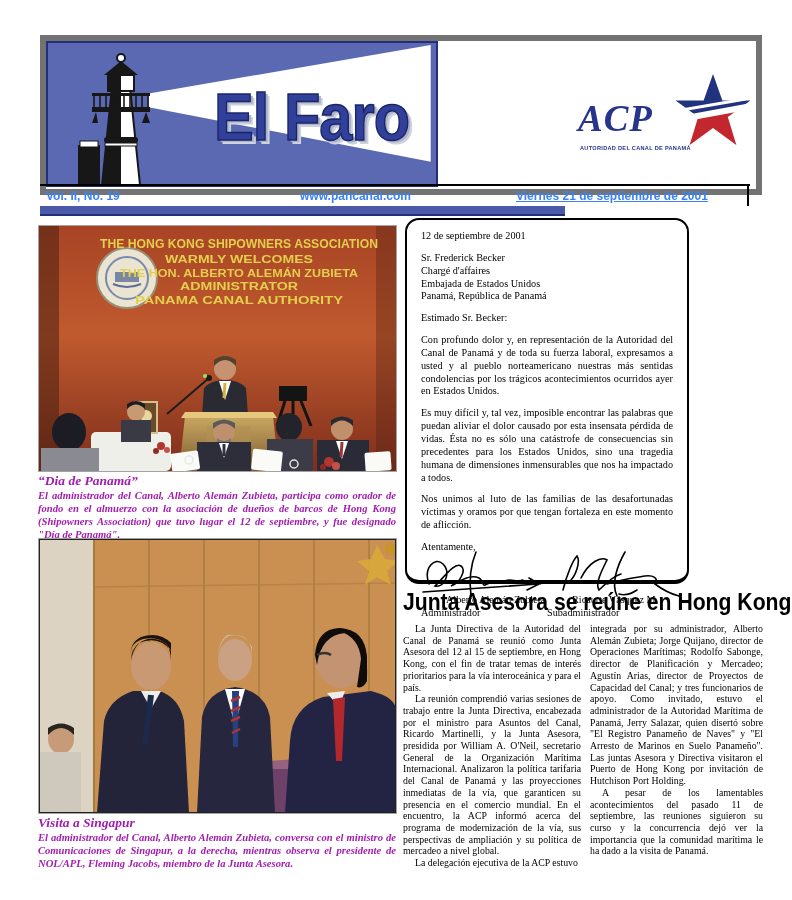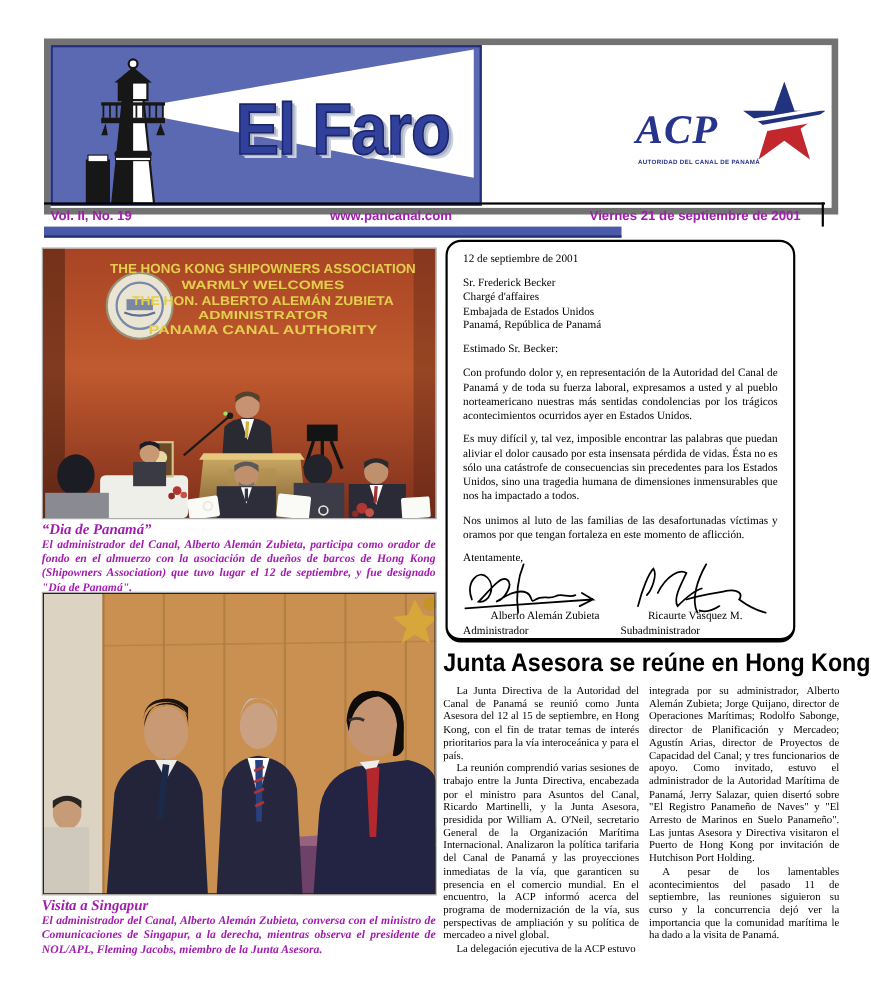--- a/index.html
+++ b/index.html
@@ -24,37 +24,37 @@
   .acp-logo{position:absolute;left:532px;top:38px;width:170px;height:92px;}
   .acp-text{position:absolute;left:0;top:18px;font-family:"Liberation Serif",serif;
     font-weight:700;font-style:italic;font-size:37px;color:#27348B;letter-spacing:1px;text-align:right;}
   .acp-sub{position:absolute;left:2px;top:66px;font-family:"Liberation Sans",sans-serif;
     font-weight:700;font-size:5.6px;color:#27348B;letter-spacing:.3px;white-space:nowrap;}
   .acp-star{position:absolute;left:96px;top:-10px;}
   
   .top-rule{position:absolute;left:40px;top:184px;width:710px;height:2px;background:#000;}
   .edge-tick{position:absolute;left:747px;top:184px;width:2px;height:22px;background:#000;}
   .infobar-text{position:absolute;top:189px;font-family:"Liberation Sans",sans-serif;
-    font-weight:700;font-size:12px;color:#a21caf;white-space:nowrap;}
+    font-weight:700;font-size:12px;color:#3b82f6;white-space:nowrap;}
   .vol{left:46px;}
   .site{left:300px;}
-  .idate{left:536px;}
+  .idate{left:516px;text-decoration:underline;}
   .bluebar{position:absolute;left:40px;top:206px;width:525px;height:8px;background:#4A5AA8;border-bottom:2px solid #232F7B;}
   
   .photo{position:absolute;border:1px solid #a3a3a3;line-height:0;}
   .photo1{left:38px;top:225px;width:357px;height:245px;}
   .photo2{left:38px;top:538px;width:357px;height:274px;}
   .caption{position:absolute;width:358px;font-family:"Liberation Serif",serif;
     font-style:italic;font-weight:700;color:#a21caf;}
   .cap1{left:38px;top:473px;}
   .cap2{left:38px;top:815px;}
   .cap-title{font-size:13.5px;margin-bottom:1px;}
   .cap-body{font-size:10.6px;line-height:1.22;text-align:justify;}
   
-  .letter{position:absolute;left:405px;top:218px;width:318px;height:366px;box-sizing:border-box;
+  .letter{position:absolute;left:405px;top:218px;width:284px;height:366px;box-sizing:border-box;
     border:2px solid #000;border-bottom-width:4px;border-radius:14px;
     padding:10px 14px 4px 14px;font-size:10.2px;line-height:1.26;color:#000;text-align:justify;}
   .letter .block{margin-bottom:9px;}
   .letter p{margin:0 0 9px 0;}
   .letter .line{display:block;}
   .sig-row{display:flex;margin-top:-4px;}
   .sig-col{width:50%;position:relative;}
   .sig-col svg{display:block;margin-bottom:-4px;}
   .sig-name{font-size:10.2px;margin-left:25px;}
   .sig-title{font-size:10.2px;}

